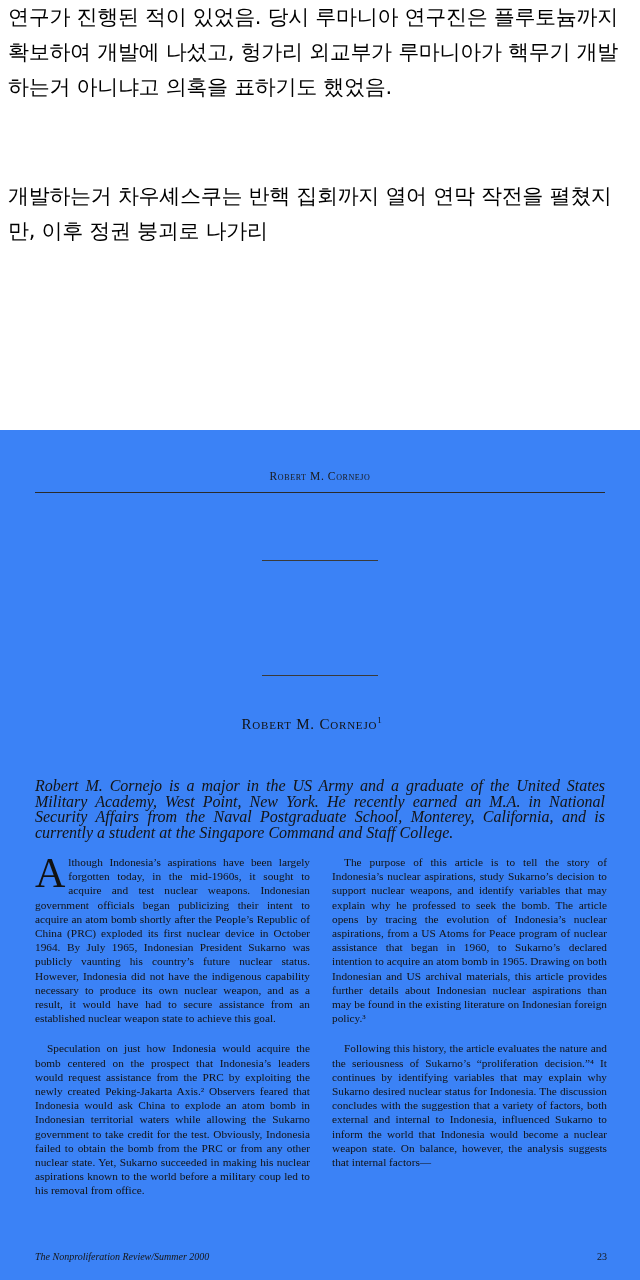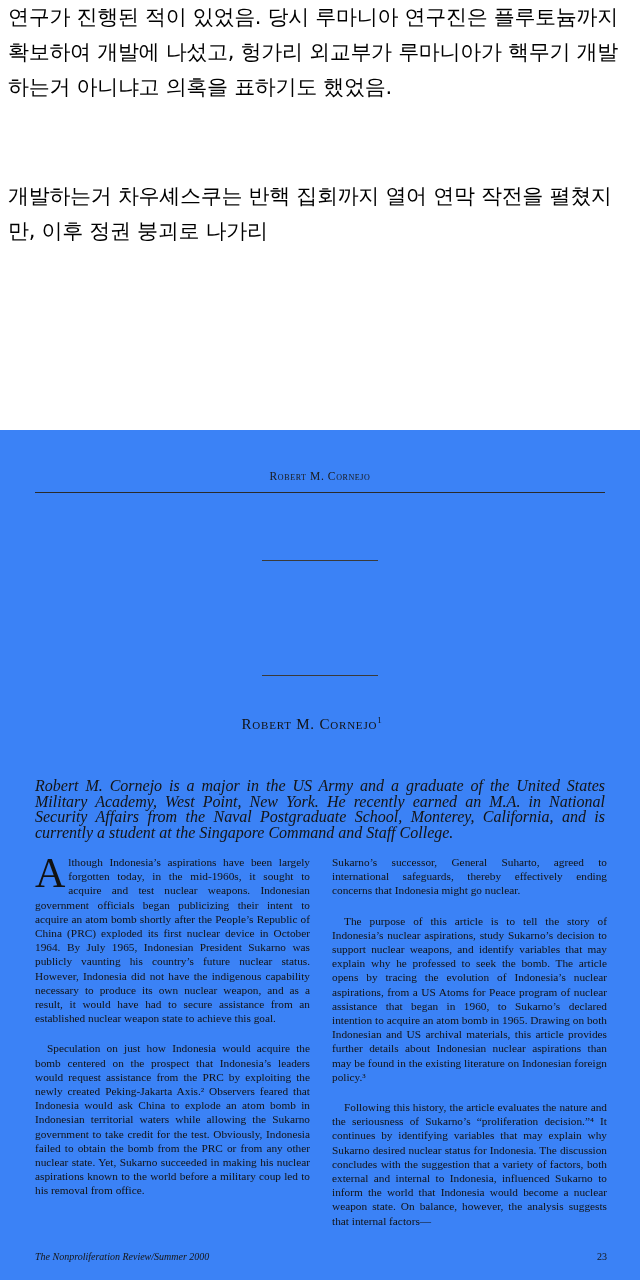--- a/index.html
+++ b/index.html
@@ -211,21 +211,20 @@
     </div>
 
     <div class="bio">Robert M. Cornejo is a major in the US Army and a graduate of the United States Military Academy, West Point, New York. He recently earned an M.A. in National Security Affairs from the Naval Postgraduate School, Monterey, California, and is currently a student at the Singapore Command and Staff College.</div>
 
     <div class="columns">
       <div class="col">
         <p class="first"><span class="dropcap">A</span><span>lthough Indonesia’s aspirations have been largely forgotten today, in the mid-1960s, it sought to acquire and test nuclear weapons. Indonesian government officials began publicizing their intent to acquire an atom bomb shortly after the People’s Republic of China (PRC) exploded its first nuclear device in October 1964. By July 1965, Indonesian President Sukarno was publicly vaunting his country’s future nuclear status. However, Indonesia did not have the indigenous capability necessary to produce its own nuclear weapon, and as a result, it would have had to secure assistance from an established nuclear weapon state to achieve this goal.</span></p>
         <p>Speculation on just how Indonesia would acquire the bomb centered on the prospect that Indonesia’s leaders would request assistance from the PRC by exploiting the newly created Peking-Jakarta Axis.² Observers feared that Indonesia would ask China to explode an atom bomb in Indonesian territorial waters while allowing the Sukarno government to take credit for the test. Obviously, Indonesia failed to obtain the bomb from the PRC or from any other nuclear state. Yet, Sukarno succeeded in making his nuclear aspirations known to the world before a military coup led to his removal from office.</p>
       </div>
       <div class="col">
-        <p class="first">Sukarno’s successor, General Suharto, agreed to international safeguards, thereby effectively ending concerns that Indonesia might go nuclear.</p>
         <p>The purpose of this article is to tell the story of Indonesia’s nuclear aspirations, study Sukarno’s decision to support nuclear weapons, and identify variables that may explain why he professed to seek the bomb. The article opens by tracing the evolution of Indonesia’s nuclear aspirations, from a US Atoms for Peace program of nuclear assistance that began in 1960, to Sukarno’s declared intention to acquire an atom bomb in 1965. Drawing on both Indonesian and US archival materials, this article provides further details about Indonesian nuclear aspirations than may be found in the existing literature on Indonesian foreign policy.³</p>
         <p>Following this history, the article evaluates the nature and the seriousness of Sukarno’s “proliferation decision.”⁴ It continues by identifying variables that may explain why Sukarno desired nuclear status for Indonesia. The discussion concludes with the suggestion that a variety of factors, both external and internal to Indonesia, influenced Sukarno to inform the world that Indonesia would become a nuclear weapon state. On balance, however, the analysis suggests that internal factors—</p>
       </div>
     </div>
 
     <div class="footer">
       <div class="journal">The Nonproliferation Review/Summer 2000</div>
       <div class="pageno">23</div>
     </div>
 

